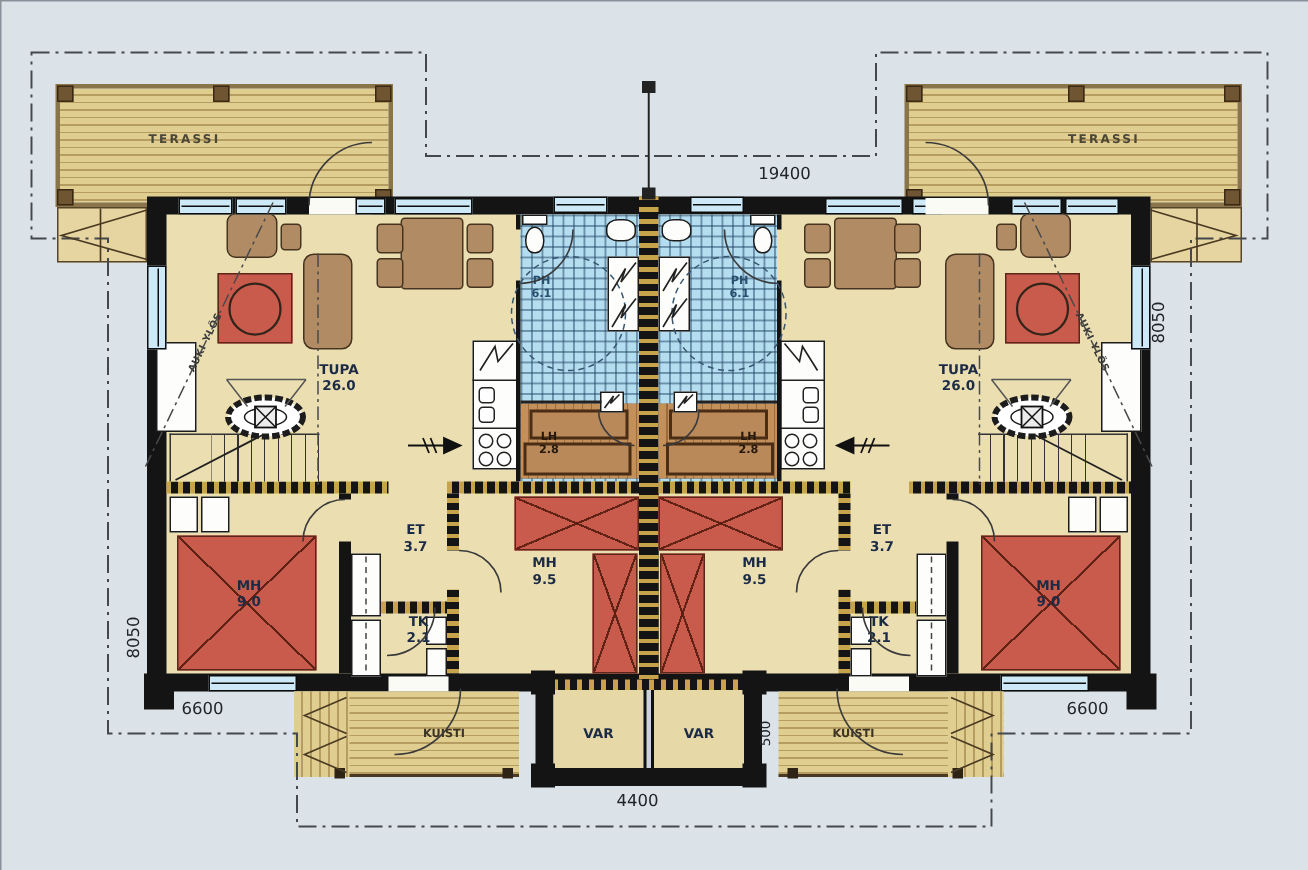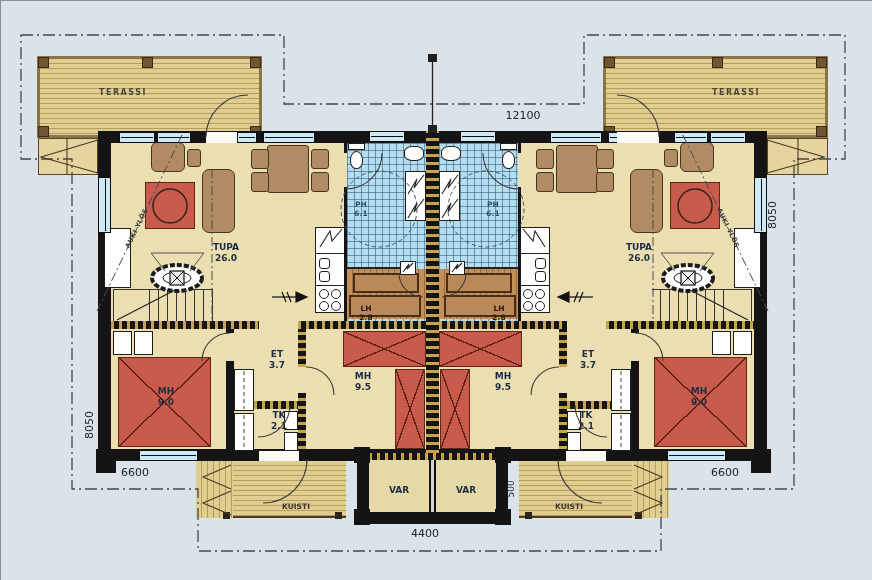--- a/index.html
+++ b/index.html
@@ -1,19 +1,19 @@
 <!DOCTYPE html>
 <html><head>
 <meta charset="utf-8">
 <style>
   html,body{margin:0;padding:0;background:#c9cfd6;font-family:"DejaVu Sans",sans-serif;}
   #plan{position:relative;width:872px;height:580px;background:#dbe2e8;overflow:hidden;border:1px solid #8a9099;margin:0 auto;}
   .abs{position:absolute;box-sizing:border-box;}
   .lbl{position:absolute;font:bold 9px/1.2 "DejaVu Sans",sans-serif;color:#1c2b45;text-align:center;}
-  .lbl.small{font-size:7.5px;line-height:1.25;margin-top:18px;}
+  .lbl.small{font-size:7.5px;line-height:1.25;}
   .lbl .b{display:block;}
   .dim{position:absolute;font:11px/1.1 "DejaVu Sans",sans-serif;color:#20242c;text-align:center;}
   .rot{transform:rotate(-90deg);}
   .terlbl{position:absolute;font:bold 8px/1 "DejaVu Sans",sans-serif;color:#4a4638;letter-spacing:1.5px;text-align:center;}
   .auki{position:absolute;font:bold 6.5px/1 "DejaVu Sans",sans-serif;color:#3a3a3a;letter-spacing:.5px;text-align:center;white-space:nowrap;}
   .wall{background:#141414;}
   .hatchH{background:repeating-linear-gradient(90deg,#c7a44b 0 3px,#141414 3px 8px);}
   .hatchV{background:repeating-linear-gradient(0deg,#c7a44b 0 3px,#141414 3px 8px);}
   .floor{background:#ebdfb2;}
   .tile{background-color:#b5ddf0;background-image:linear-gradient(rgba(35,70,100,.5) 1px,transparent 1px),linear-gradient(90deg,rgba(35,70,100,.5) 1px,transparent 1px);background-size:7px 7px;}
@@ -271,21 +271,21 @@
       <span class="b">TK</span>
       <span class="b">2.1</span>
     </div>
   <div class="lbl" style="left:368px;top:484px;width:60px;">VAR</div>
   <div class="lbl" style="left:435px;top:484px;width:60px;">VAR</div>
   <div class="lbl small" style="left:265px;top:483px;width:60px;color:#3c3425;">KUISTI</div>
   <div class="lbl small" style="left:538px;top:483px;width:60px;color:#3c3425;">KUISTI</div>
   <div class="auki" style="left:94px;top:224px;width:84px;transform:rotate(-64deg);">AUKI YLÖS</div>
   <div class="auki" style="left:685px;top:224px;width:84px;transform:rotate(64deg);">AUKI YLÖS</div>
 
-  <div class="dim" style="left:487px;top:109px;width:70px;">12100</div>
+  <div class="dim" style="left:487px;top:109px;width:70px;">19400</div>
   <div class="dim rot" style="left:59px;top:418px;width:60px;">8050</div>
   <div class="dim rot" style="left:742px;top:208px;width:60px;">8050</div>
   <div class="dim" style="left:99px;top:466px;width:70px;">6600</div>
   <div class="dim" style="left:689px;top:466px;width:70px;">6600</div>
   <div class="dim" style="left:389px;top:527px;width:70px;">4400</div>
   <div class="dim rot" style="left:486px;top:483px;width:50px;font-size:9px;">500</div>
 
   <svg width="872" height="580" viewBox="0 0 872 580">
     <g fill="none" stroke="#43484e" stroke-width="1.3" stroke-dasharray="12 4 2 4">
       <path d="M 20 34 L 283 34 L 283 103 L 583 103 L 583 34 L 844 34 L 844 158 L 793 158 L 793 488 L 660 488 L 660 550 L 197 550 L 197 488 L 71 488 L 71 158 L 20 158 Z"></path>

